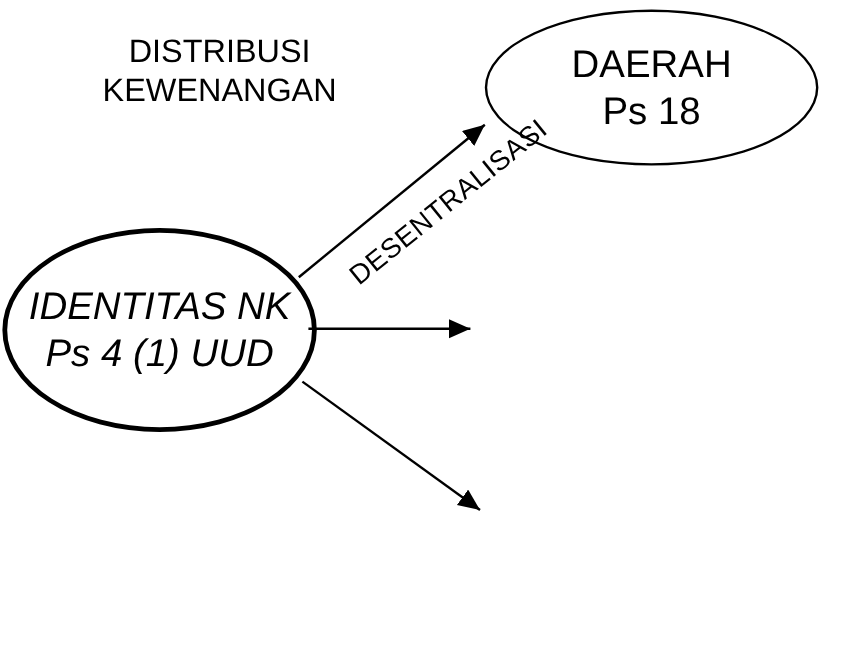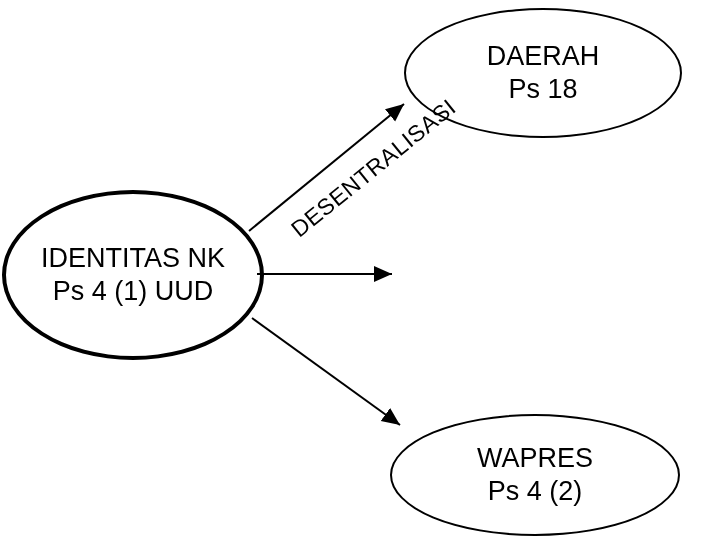--- a/index.html
+++ b/index.html
@@ -36,21 +36,21 @@
     border-width: 4px;
   }
   .ell-text {
     position: absolute;
     left: 0;
     right: 0;
     top: 50%;
     transform: translateY(-50%);
     text-align: center;
     color: #000000;
-    font-size: 27px;
+    font-size: 32px;
     line-height: 1.22;
     white-space: pre-line;
   }
   svg.arrows {
     position: absolute;
     left: 0;
     top: 0;
     width: 720px;
     height: 540px;
     overflow: visible;
@@ -62,43 +62,41 @@
     letter-spacing: 0.5px;
     white-space: nowrap;
     transform-origin: 0 0;
   }
 </style>
 </head>
 <body>
 
 <div id="canvas">
 
+  <div class="label-block" style="left:28px; top:28px; width:310px;">DISTRIBUSI
+KEWENANGAN</div>
 
   <svg class="arrows">
     <defs>
       <marker id="ah" markerWidth="11" markerHeight="11" refX="9" refY="4" orient="auto" markerUnits="strokeWidth">
         <path d="M0,0 L9,4 L0,8 z" fill="#000000"></path>
       </marker>
     </defs>
     <line x1="249" y1="231" x2="404" y2="104" stroke="#000000" stroke-width="2" marker-end="url(#ah)"></line>
     <line x1="257" y1="274" x2="392" y2="274" stroke="#000000" stroke-width="2" marker-end="url(#ah)"></line>
     <line x1="252" y1="318" x2="400" y2="425" stroke="#000000" stroke-width="2" marker-end="url(#ah)"></line>
   </svg>
 
   <div class="rot-label" style="left:286px; top:222px; transform: rotate(-39deg);">DESENTRALISASI</div>
 
-  <div class="ellipse thick" style="left:2px; top:190px; width:262px; height:170px;">
+  <div class="ellipse thick" style="left:2px; top:190px; width:262px; height:170px;font-style:italic;">
     <div class="ell-text">IDENTITAS NK
 Ps 4 (1) UUD</div>
   </div>
 
   <div class="ellipse" style="left:404px; top:8px; width:278px; height:130px;">
     <div class="ell-text">DAERAH
 Ps 18</div>
   </div>
 
 
-  <div class="ellipse" style="left:390px; top:414px; width:290px; height:122px;">
-    <div class="ell-text">WAPRES
-Ps 4 (2)</div>
-  </div>
 
 </div>
 
 </body></html>

